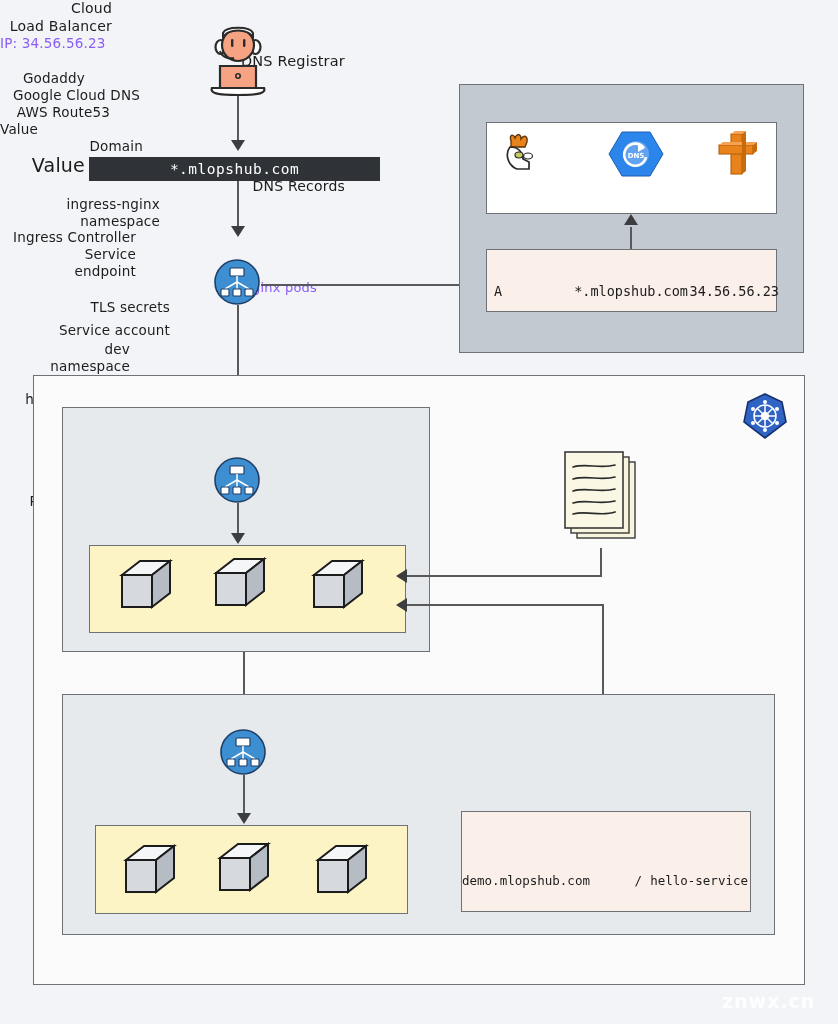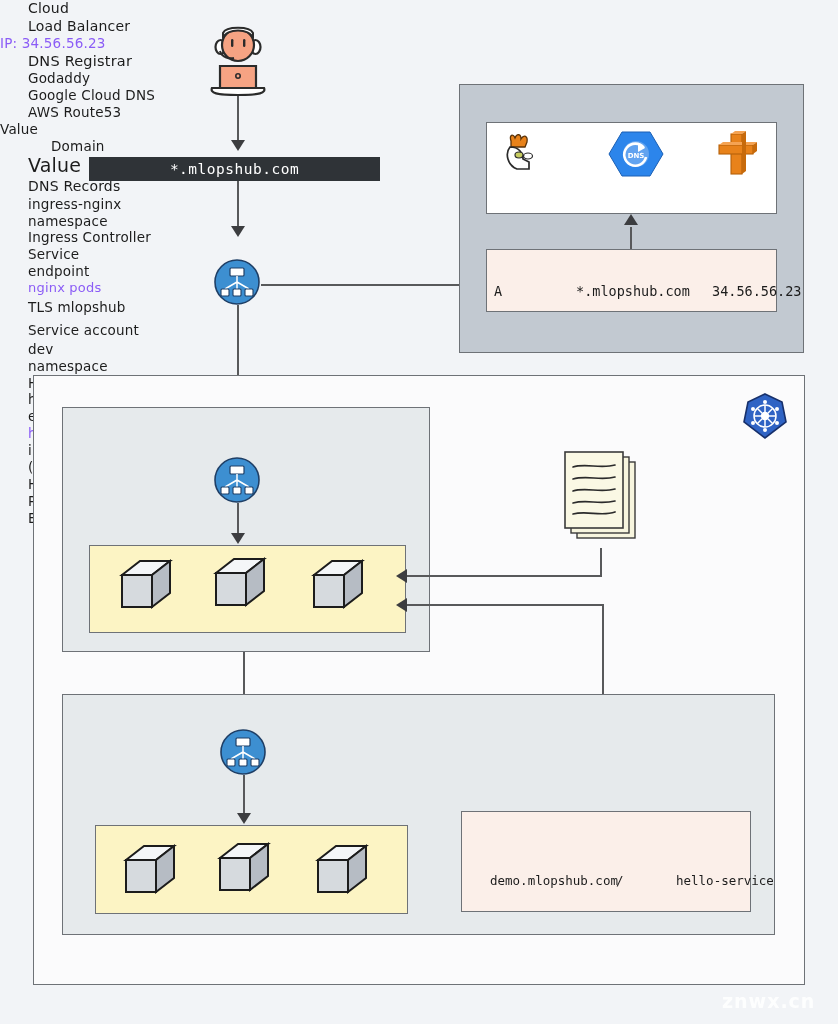--- a/index.html
+++ b/index.html
@@ -36,21 +36,21 @@
     color: #1c1c1c;
     font-size: 14px;
     line-height: 1.25;
     letter-spacing: .2px;
   }
   .mono {
     font-family: "DejaVu Sans Mono", monospace;
     color: #1c1c1c;
     font-size: 13.5px;
   }
-  .ctr { text-align: left; margin-left: 28px; }
+  .ctr { text-align: right; }
   .blue-txt { color: #8b5cf6; }
 
   
   .domain-bar {
     position: absolute;
     background: #2f3337;
     display: flex;
     align-items: center;
     justify-content: center;
   }
@@ -298,21 +298,21 @@
       <g stroke="#2b2b2b" stroke-width="1.7" fill="none" stroke-linecap="round">
         <path d="M12 17 C24 13, 40 19, 54 15"></path>
         <path d="M12 29 C26 25, 40 31, 54 27"></path>
         <path d="M12 41 C24 37, 40 43, 54 39"></path>
         <path d="M12 53 C26 49, 38 55, 54 51"></path>
         <path d="M12 64 C26 60, 40 67, 54 62"></path>
       </g>
     </svg>
   </div>
   <div class="hand ctr" style="left:646px; top:471px; width:170px; font-size:13.5px; line-height:1.65;">
-    <div>TLS mlopshub</div>
+    <div>TLS secrets</div>
     <div>Service account</div>
   </div>
 
   <div class="vline" style="left:600px; top:548px; height:28px;"></div>
   <div class="hline" style="left:407px; top:575px; width:195px;"></div>
   <div class="arrow-left" style="left:396px; top:569px;"></div>
 
   <div class="vline" style="left:602px; top:604px; height:216px;"></div>
   <div class="hline" style="left:407px; top:604px; width:197px;"></div>
   <div class="arrow-left" style="left:396px; top:598px;"></div>

